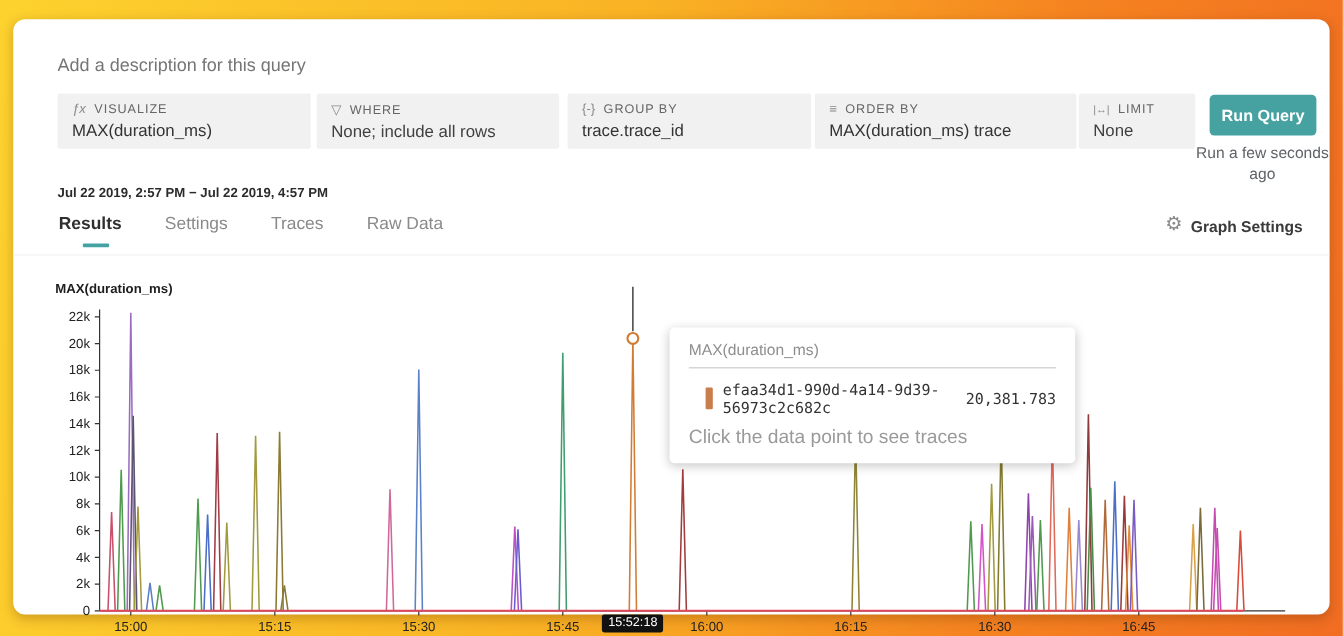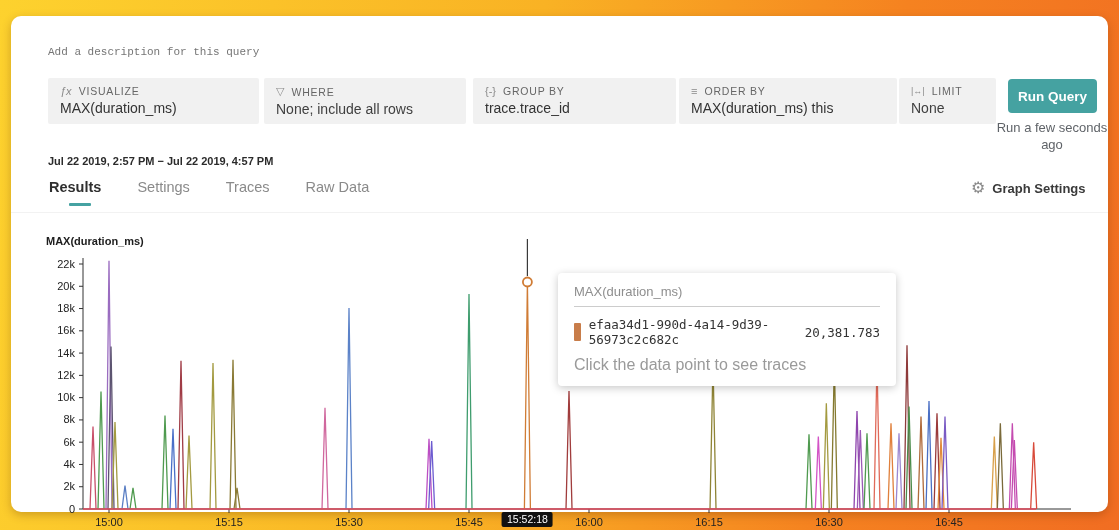--- a/index.html
+++ b/index.html
@@ -9,22 +9,22 @@
     background:linear-gradient(100deg,#fdd22e 0%,#f9b224 45%,#f58220 75%,#f16d22 100%);
     position:relative;
   }
   .card {
     position:absolute; left:11px; top:16px; width:1097px; height:496px;
     background:#ffffff; border-radius:10px;
     box-shadow:0 3px 10px rgba(90,40,0,.28);
   }
   .desc {
     position:absolute; left:37px; top:30px; width:600px;
-    font-size:11px; color:#9e9e9e; border:none; outline:none; background:transparent;
-    font-family:Liberation Mono, monospace;
+    font-size:15px; color:#9e9e9e; border:none; outline:none; background:transparent;
+    font-family:Liberation Sans, sans-serif;
   }
   .qbox {
     position:absolute; top:62px; height:46px; background:#f1f1f1; border-radius:2px;
     padding:7px 12px 0 12px; cursor:pointer;
   }
   .qbox .hdr { font-size:10.5px; color:#666; letter-spacing:.8px; display:flex; align-items:center; gap:7px; }
   .qbox .hdr .ic { color:#8a8a8a; font-size:11px; letter-spacing:0; font-style:normal; }
   .qbox .val { font-size:14px; color:#333; margin-top:3px; white-space:nowrap; overflow:hidden; }
   .val.muted { color:#404040; }
   .run-btn {
@@ -53,21 +53,21 @@
     position:absolute; top:496px; transform:translateX(-50%);
     background:#111; color:#fff; font-size:10.5px; padding:1px 5px 2px 5px; border-radius:2px;
     white-space:nowrap;
   }
   .tooltip {
     position:absolute; left:547px; top:257px; width:338px;
     background:#fff; border-radius:4px; box-shadow:0 2px 9px rgba(0,0,0,.22);
     padding:11px 16px 12px 16px;
   }
   .tooltip .tt-title { font-size:13px; color:#8e8e8e; padding-bottom:7px; border-bottom:1px solid #ccc; }
-  .tooltip .tt-row { display:flex; align-items:center; margin:10px 0 9px 0; }
+  .tooltip .tt-row { display:flex; align-items:center; margin:10px 0 9px 14px; }
   .tooltip .tt-swatch { width:9px; height:18px; margin-right:8px; border-radius:1px; }
   .tooltip .tt-id { font-family:"DejaVu Sans Mono", monospace; font-size:12.5px; color:#333; }
   .tooltip .tt-val { font-family:"DejaVu Sans Mono", monospace; font-size:12.5px; color:#333; margin-left:14px; }
   .tooltip .tt-hint { font-size:16px; color:#9a9a9a; }
 </style>
 </head>
 <body>
 
 <div class="card">
 
@@ -95,21 +95,21 @@
       <span>GROUP BY</span>
     </div>
     <div class="val">trace.trace_id</div>
   </div>
 
   <div class="qbox" style="left:668px;width:218px;">
     <div class="hdr">
       <span class="ic">≡</span>
       <span>ORDER BY</span>
     </div>
-    <div class="val">MAX(duration_ms) this</div>
+    <div class="val">MAX(duration_ms) trace</div>
   </div>
 
   <div class="qbox" style="left:888px;width:97px;">
     <div class="hdr">
       <span class="ic" style="font-size:9px">|↔|</span>
       <span>LIMIT</span>
     </div>
     <div class="val muted">None</div>
   </div>
 

